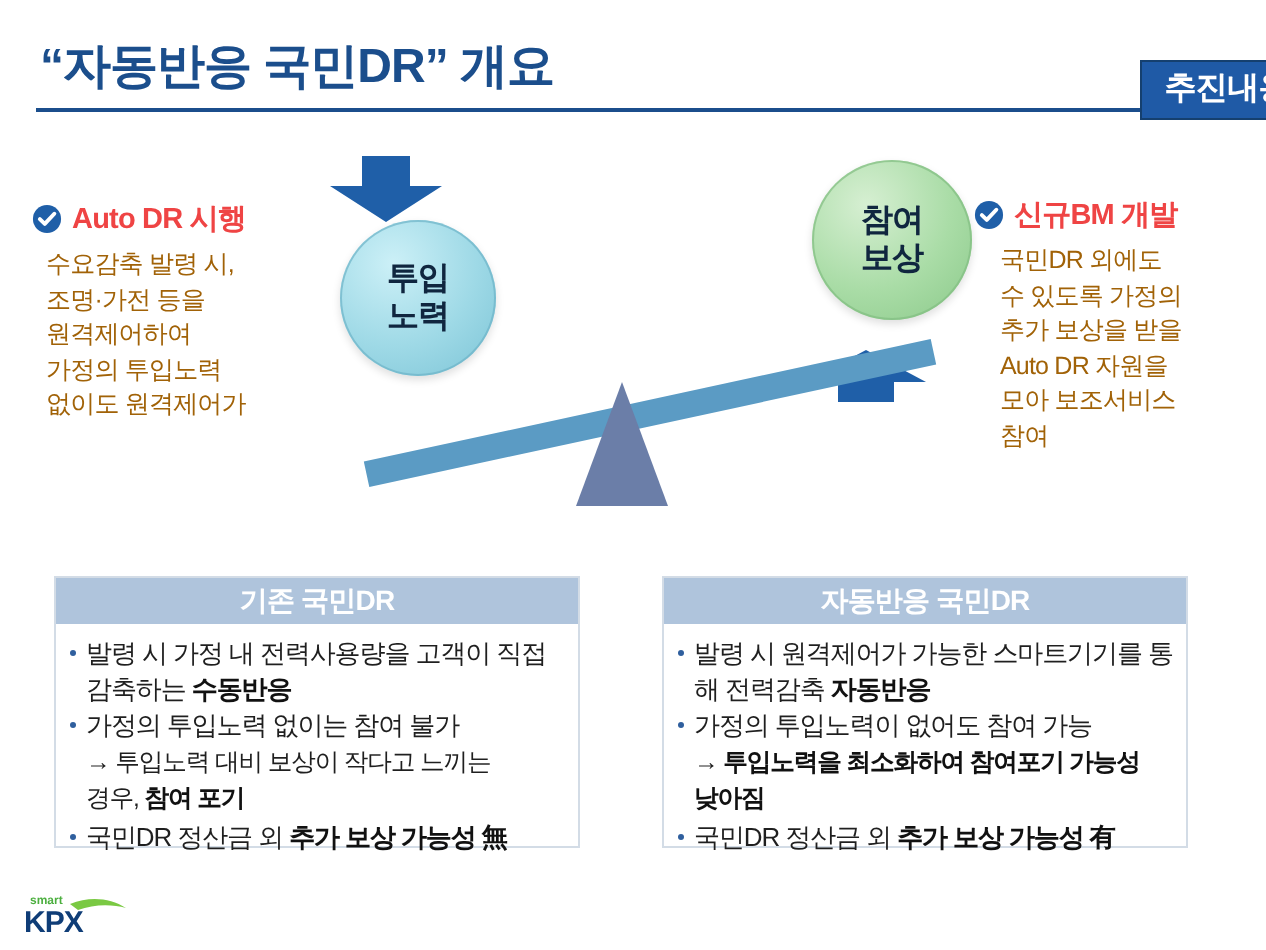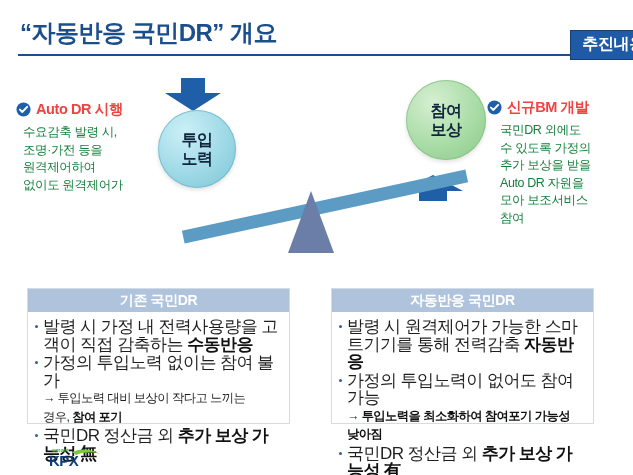--- a/index.html
+++ b/index.html
@@ -50,21 +50,21 @@
     margin-bottom:5px;
   }
   .check-icon{
     width:15px;height:15px;flex:0 0 auto;
     margin-right:5px;
     display:inline-block;
   }
   .callout-body{
     font-size:12.5px;
     line-height:17.5px;
-    color:#15803d;
+    color:#a16207;
     letter-spacing:-0.4px;
   }
   #callout-left{left:16px;top:100px;width:150px;}
   #callout-left .callout-body{padding-left:7px;}
   #callout-right{left:487px;top:98px;width:142px;}
   #callout-right .callout-body{padding-left:13px;}
 
   
   #seesaw{
     position:absolute;left:150px;top:78px;
@@ -75,21 +75,21 @@
     border-radius:50%;
     display:flex;flex-direction:column;
     align-items:center;justify-content:center;
     font-size:16px;font-weight:bold;
     color:#10263F;
     letter-spacing:-0.5px;
     line-height:19px;
     text-align:center;
   }
   #circle-effort{
-    left:8px;top:32px;width:78px;height:78px;
+    left:20px;top:32px;width:78px;height:78px;
     background:radial-gradient(circle at 34% 28%, #ccf0f7 0%, #9ed9e6 55%, #7cc4d6 100%);
     box-shadow:inset 0 0 0 1px rgba(110,180,200,.7), 0 2px 4px rgba(0,0,0,.13);
   }
   #circle-reward{
     left:256px;top:2px;width:80px;height:80px;
     background:radial-gradient(circle at 34% 28%, #d6efd2 0%, #a9dca6 55%, #8bc98a 100%);
     box-shadow:inset 0 0 0 1px rgba(130,190,130,.7), 0 2px 4px rgba(0,0,0,.13);
   }
   #beam{
     position:absolute;
@@ -126,21 +126,21 @@
     color:#ffffff;
     font-size:14px;font-weight:bold;
     letter-spacing:-0.4px;
     display:flex;align-items:center;justify-content:center;
   }
   .panel-body{
     padding:6px 5px 0 6px;
   }
   .bullet{
     position:relative;
-    font-size:17px;
+    font-size:13px;
     line-height:17.5px;
     color:#1f1f1f;
     letter-spacing:-0.55px;
     padding-left:9px;
     margin-bottom:1px;
   }
   .bullet::before{
     content:"";
     position:absolute;left:1px;top:7px;
     width:3px;height:3px;border-radius:50%;
@@ -155,21 +155,21 @@
     padding-left:20px;
     text-indent:-11px;
     margin-bottom:1px;
   }
   .subline b{font-weight:bold;color:#111;}
   .subline .ind{padding-left:11px;display:inline-block;}
 
   
   #logo{
     position:absolute;left:9px;top:443px;
-    width:58px;height:26px;margin-left:37px;
+    width:58px;height:26px;
   }
 </style>
 </head>
 <body>
 
 <div id="slide">
 
   <div id="slide-title">“자동반응 국민DR” 개요</div>
   <div id="title-rule"></div>
   <div id="section-badge">추진내용</div>
@@ -181,20 +181,21 @@
           <circle cx="8" cy="8" r="7.5" fill="#1F5FA8"></circle>
           <path d="M4.2 8.1 L6.8 10.6 L11.9 5.2" fill="none" stroke="#ffffff" stroke-width="2.1" stroke-linecap="round" stroke-linejoin="round"></path>
         </svg>
       </span>
       <span>Auto DR 시행</span>
     </div>
     <div class="callout-body">
       <div>수요감축 발령 시,</div>
       <div>조명·가전 등을</div>
       <div>원격제어하여</div>
+      <div>가정의 투입노력</div>
       <div>없이도 원격제어가</div>
     </div>
   </div>
 
   <div id="callout-right" class="callout">
     <div class="callout-head">
       <span class="check-icon">
         <svg viewBox="0 0 16 16" width="15" height="15">
           <circle cx="8" cy="8" r="7.5" fill="#1F5FA8"></circle>
           <path d="M4.2 8.1 L6.8 10.6 L11.9 5.2" fill="none" stroke="#ffffff" stroke-width="2.1" stroke-linecap="round" stroke-linejoin="round"></path>

